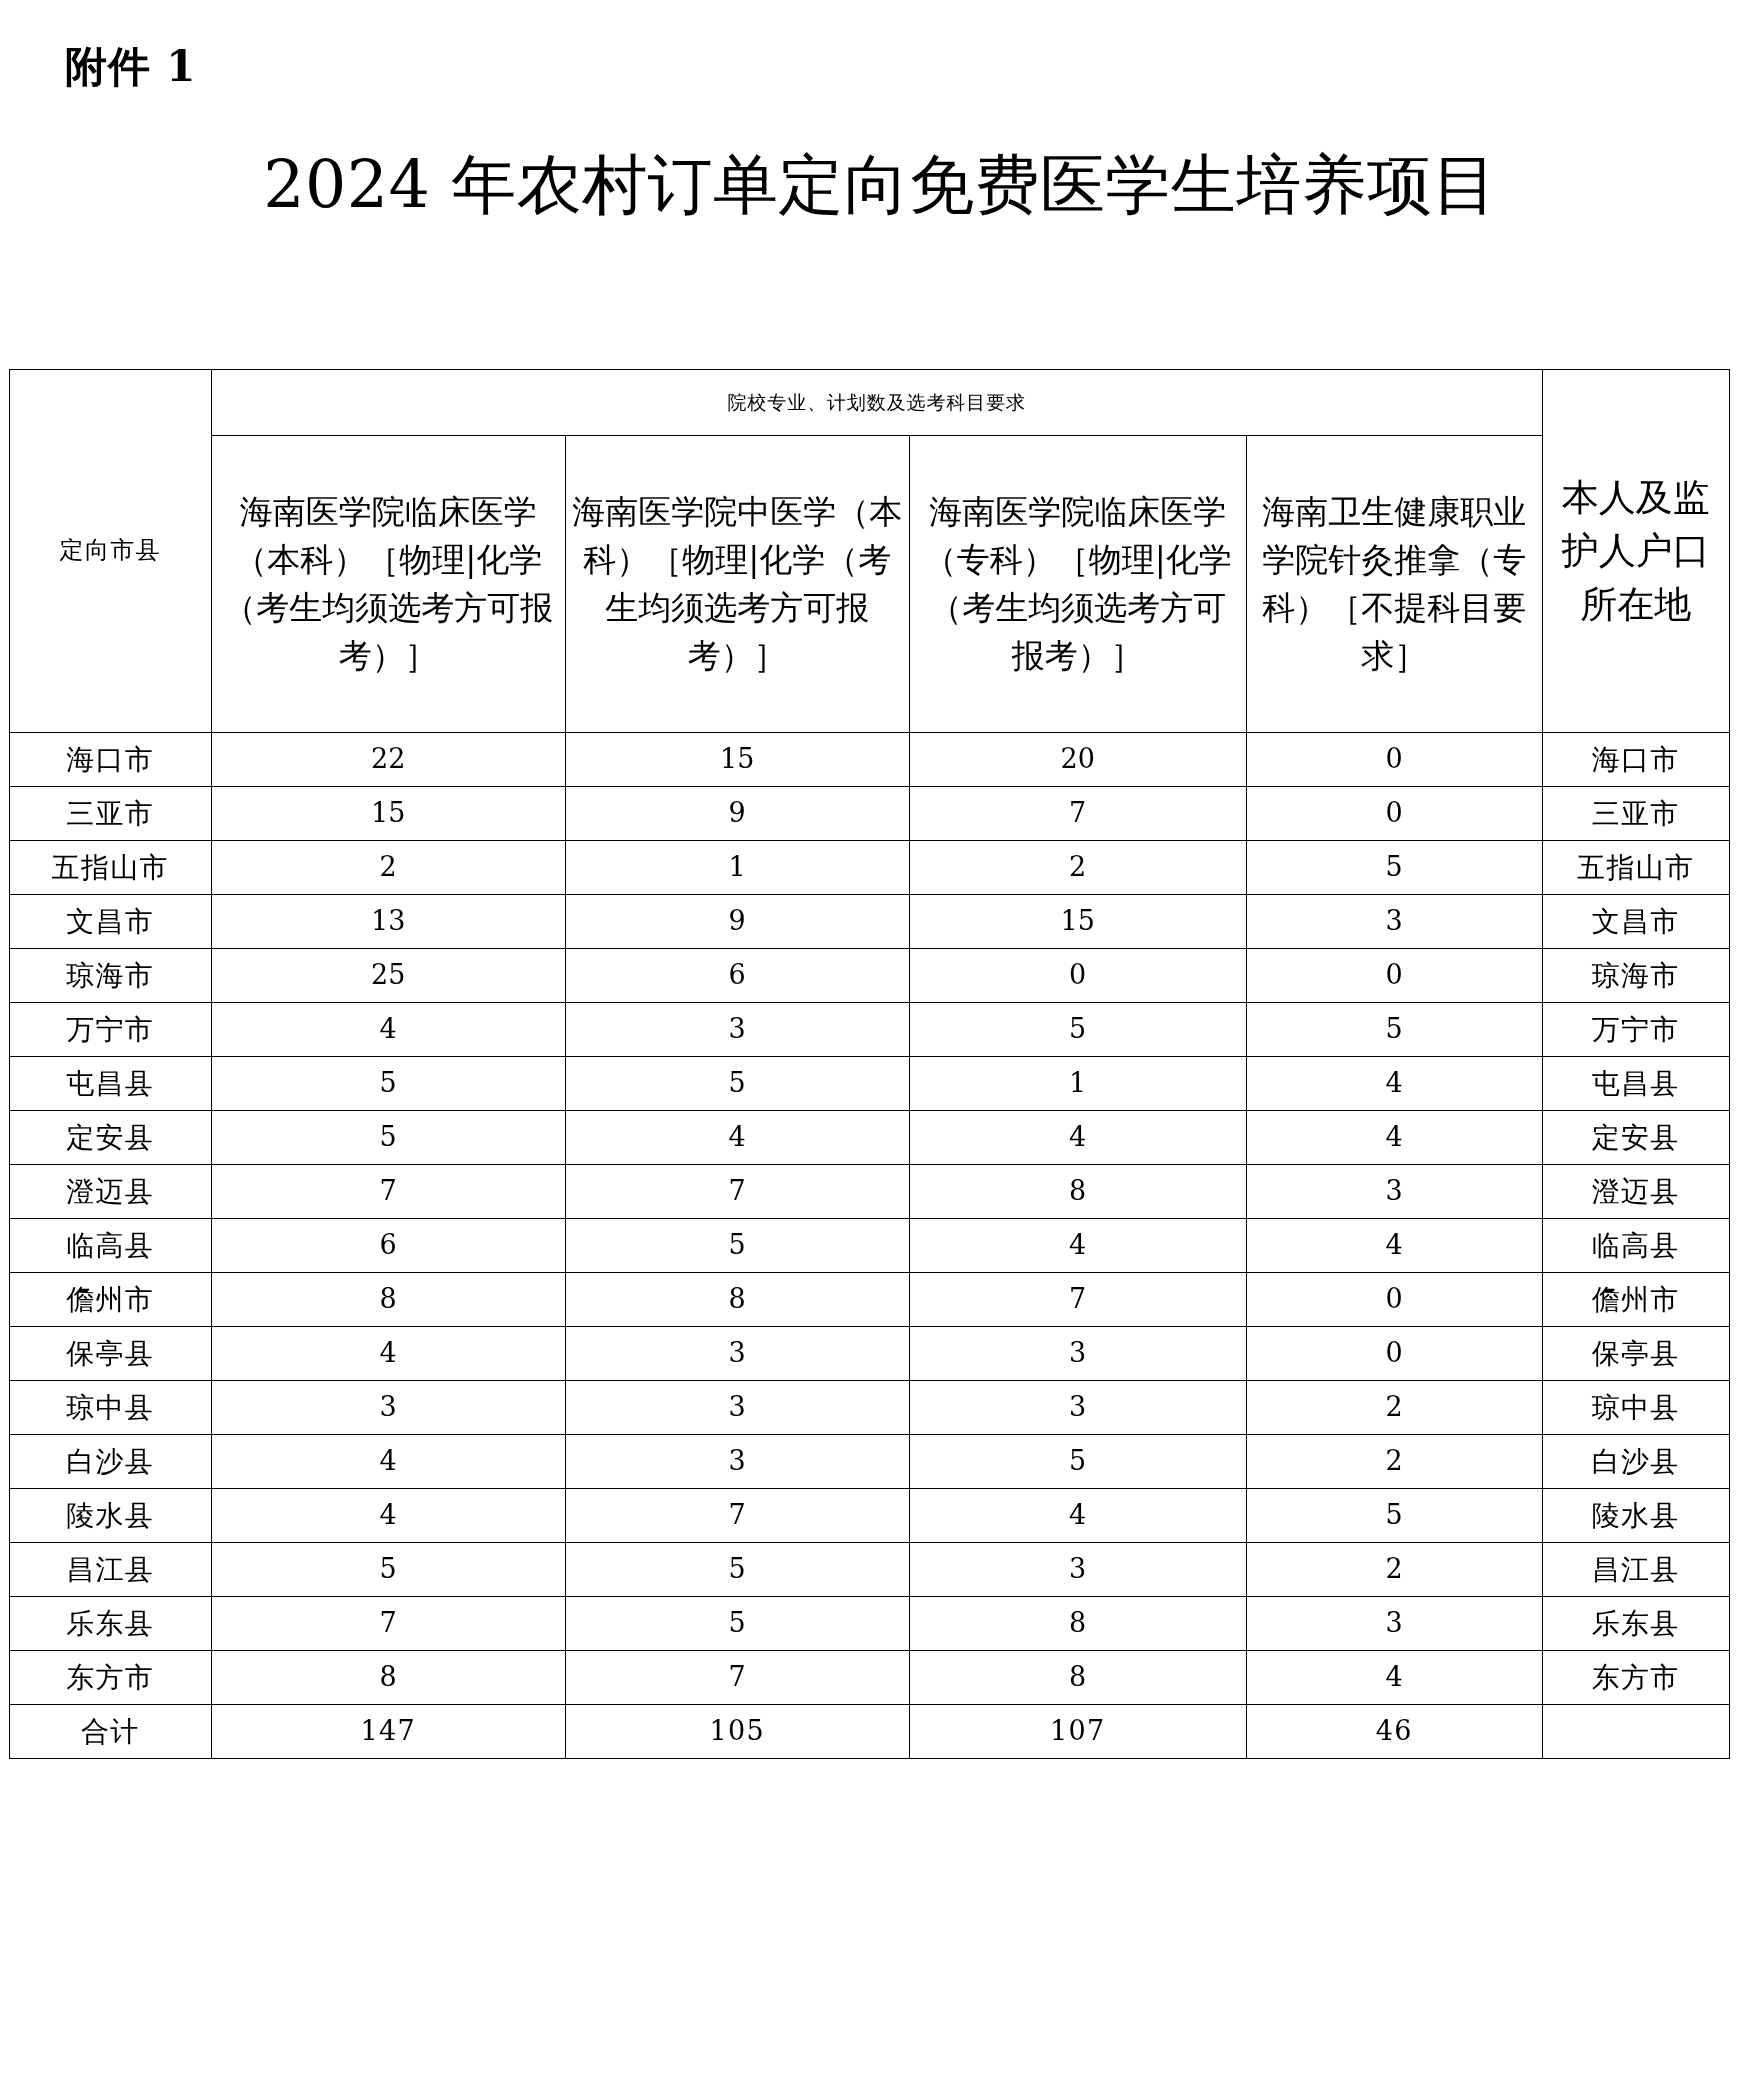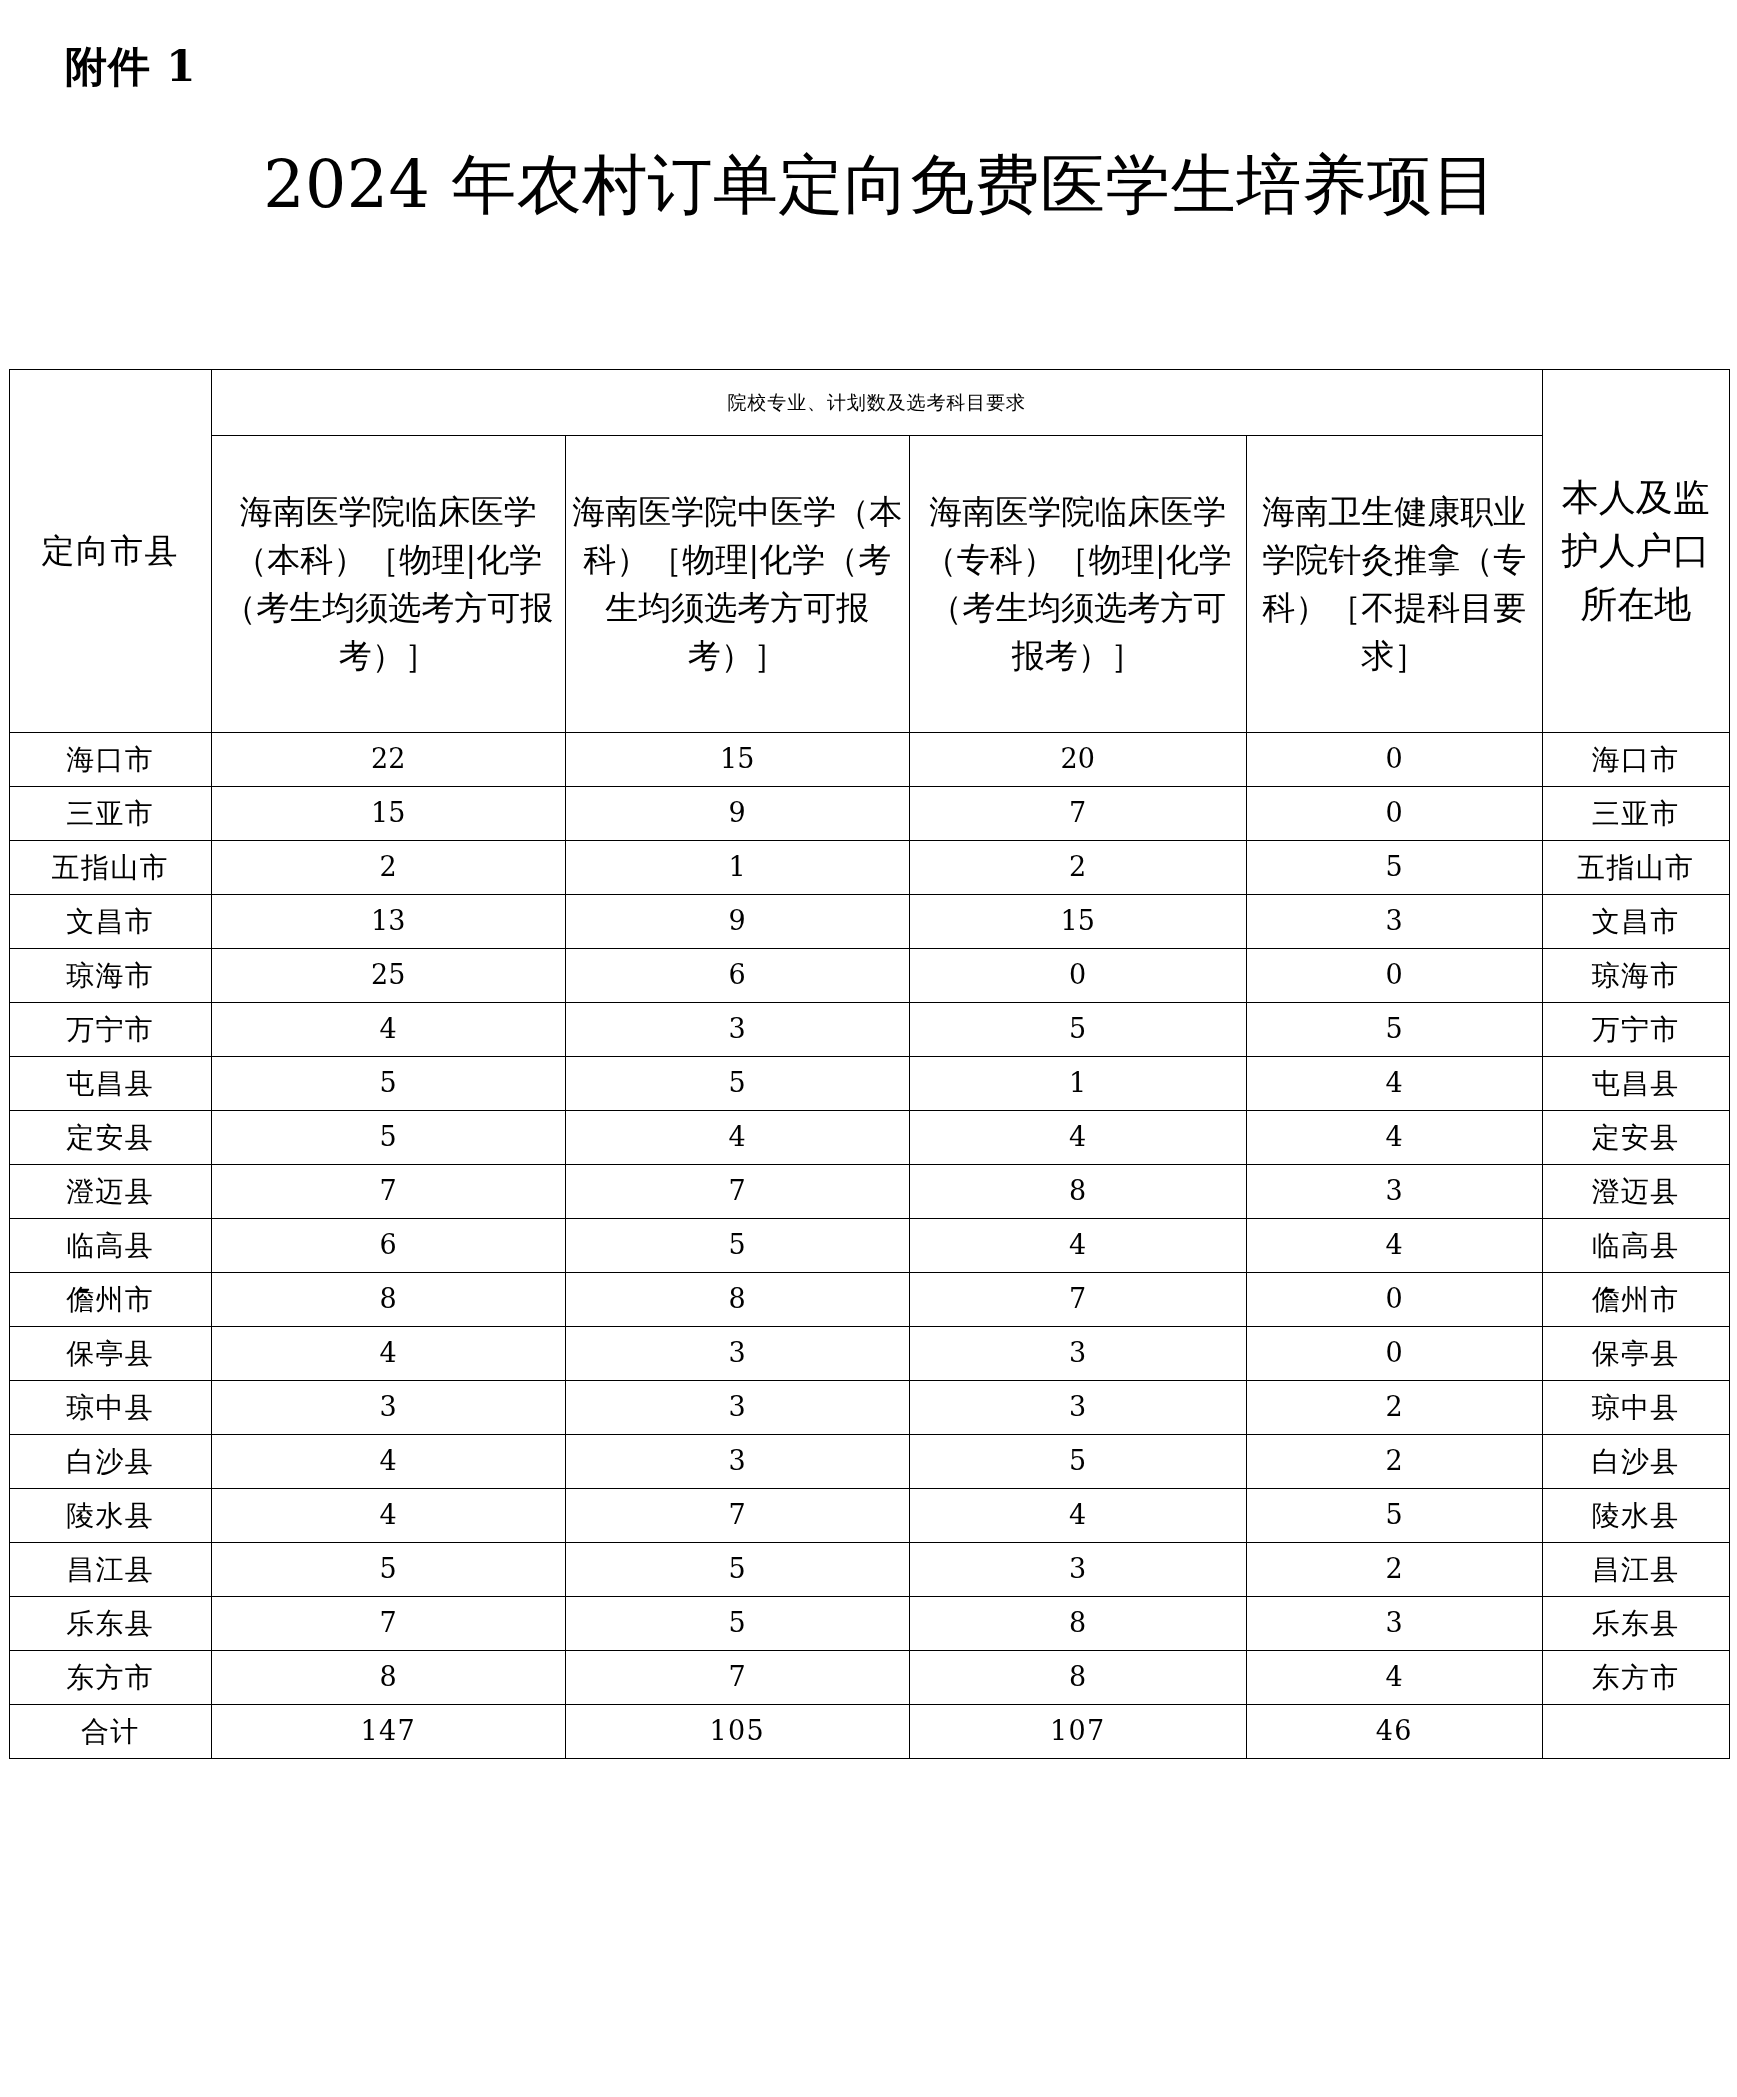--- a/index.html
+++ b/index.html
@@ -98,21 +98,21 @@
     line-height: 1.2;
   }
   .hdr-col {
     height: 296px;
     font-size: 33px;
     line-height: 1.45;
     padding: 0 6px !important;
     word-break: break-all;
   }
   .hdr-rowlabel {
-    font-size: 33px;
+    font-size: 24px;
     letter-spacing: 1.3px;
     line-height: 1.3;
   }
   .hdr-lastcol {
     font-size: 37px;
     line-height: 1.45;
     padding: 0 6px !important;
     word-break: break-all;
   }
 

